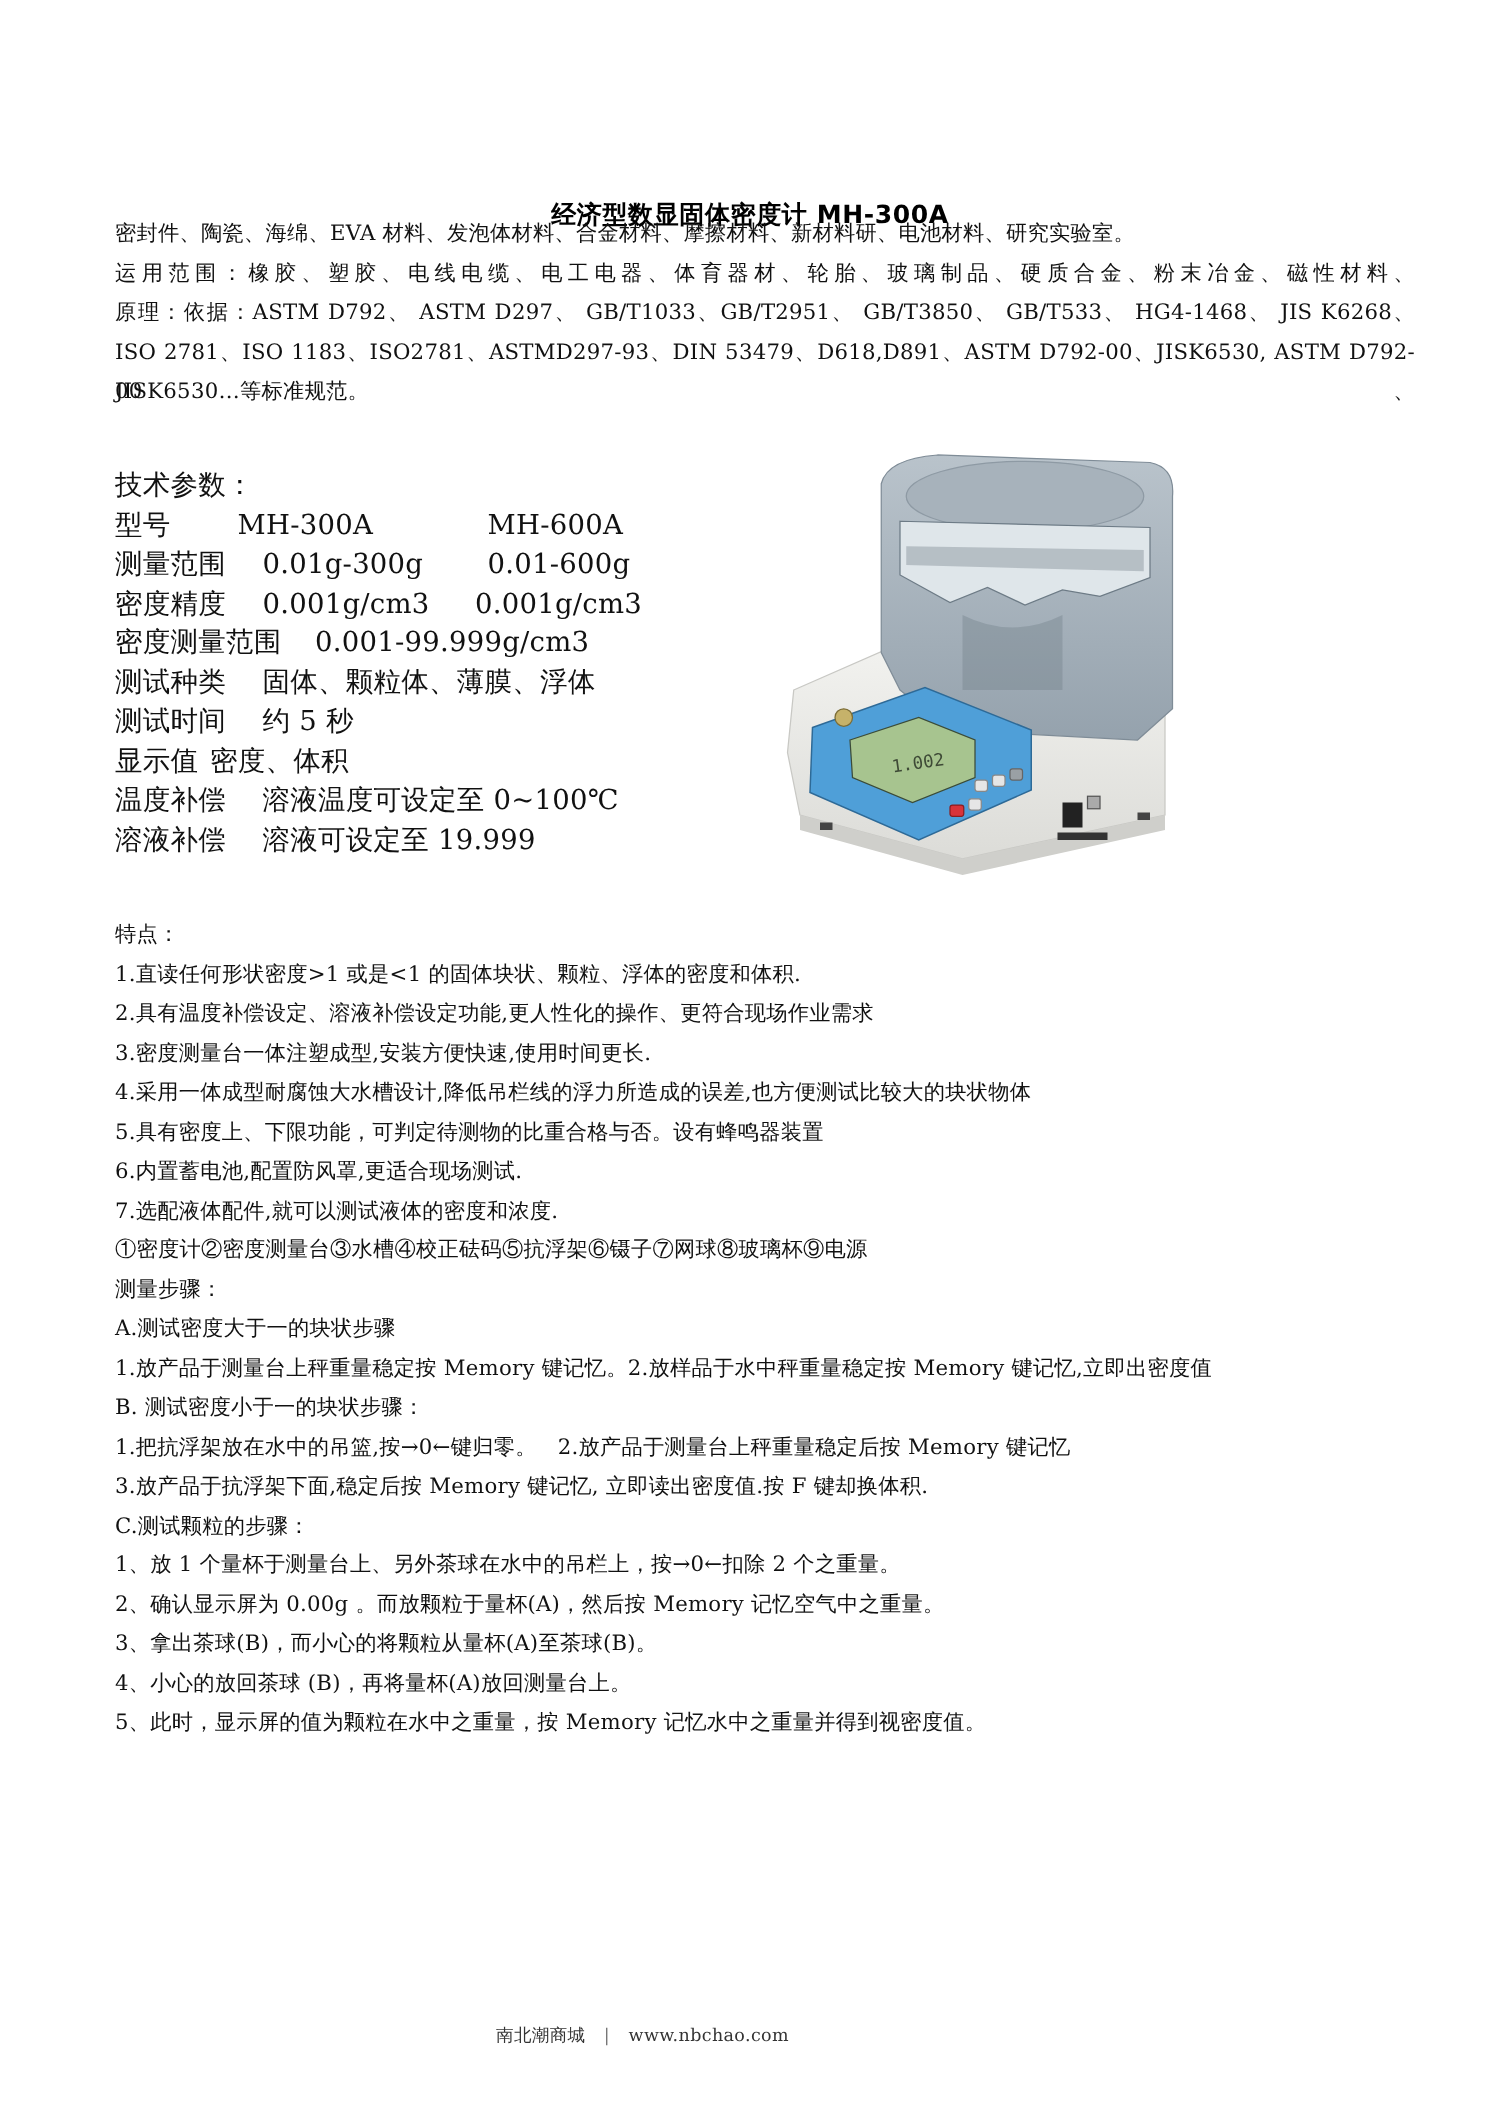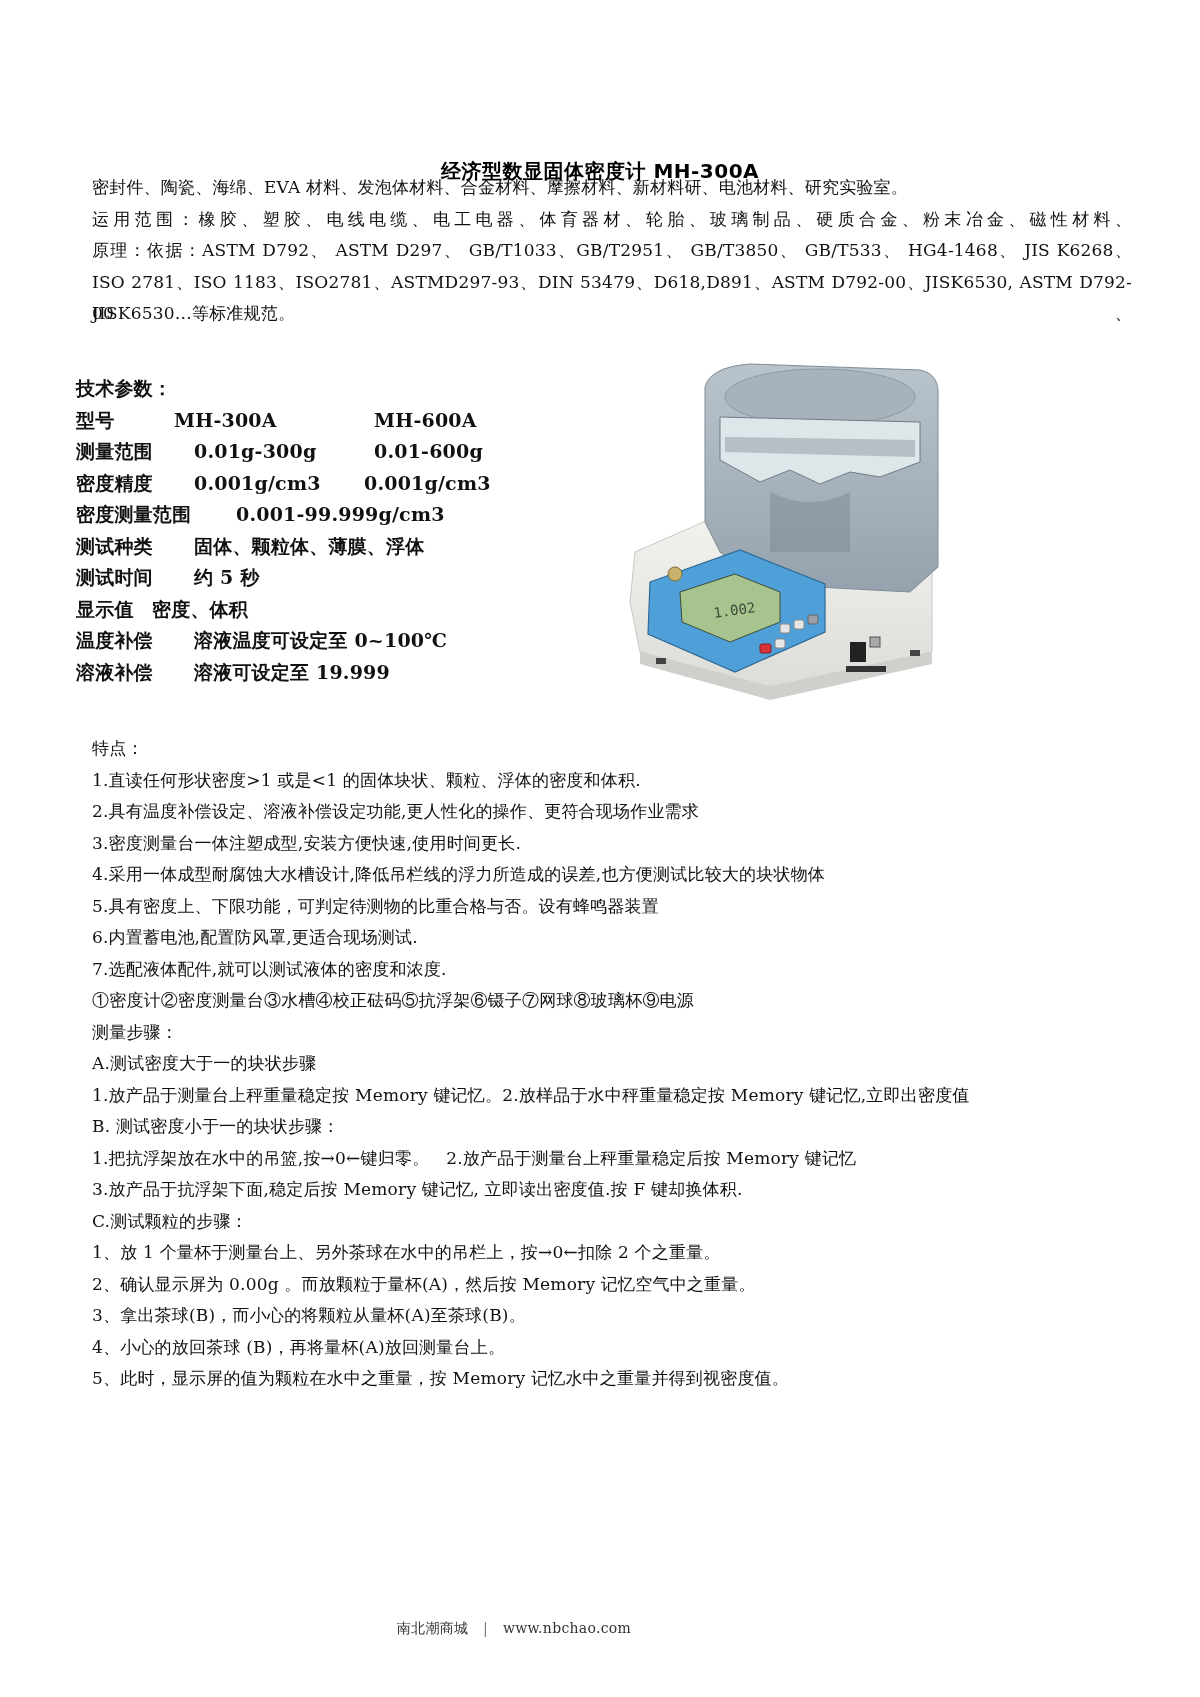--- a/index.html
+++ b/index.html
@@ -13,22 +13,22 @@
     font-family: "DejaVu Sans", "Liberation Sans", sans-serif;
     font-weight: bold; font-size: 20px; letter-spacing: 0.5px; color: #000; margin-top: 20px;
   }
   .text-block {
     position: absolute; left: 92px; width: 1040px;
     font-size: 17px; line-height: 31.5px; letter-spacing: 0.2px;
   }
   .line { white-space: nowrap; height: 31.5px; }
   .justify { text-align: justify; text-align-last: justify; white-space: normal; }
   .specs {
-    position: absolute; left: 76px; top: 373px; width: 520px;
-    font-size: 19px; line-height: 31.5px; letter-spacing: 0.2px; font-weight: bold;
+    position: absolute; left: 92px; top: 373px; width: 520px;
+    font-size: 22px; line-height: 31.5px; letter-spacing: 0.2px;
   }
   .spec-row { position: relative; height: 31.5px; white-space: nowrap; }
   .spec-row span { position: absolute; top: 0; }
   .product-image {
     position: absolute; left: 620px; top: 352px; width: 330px; height: 365px;
   }
   .footer {
     position: absolute; top: 1620px; left: 0; width: 1028px; text-align: center;
     font-size: 14px; color: #333333; letter-spacing: 0.3px;
   }

